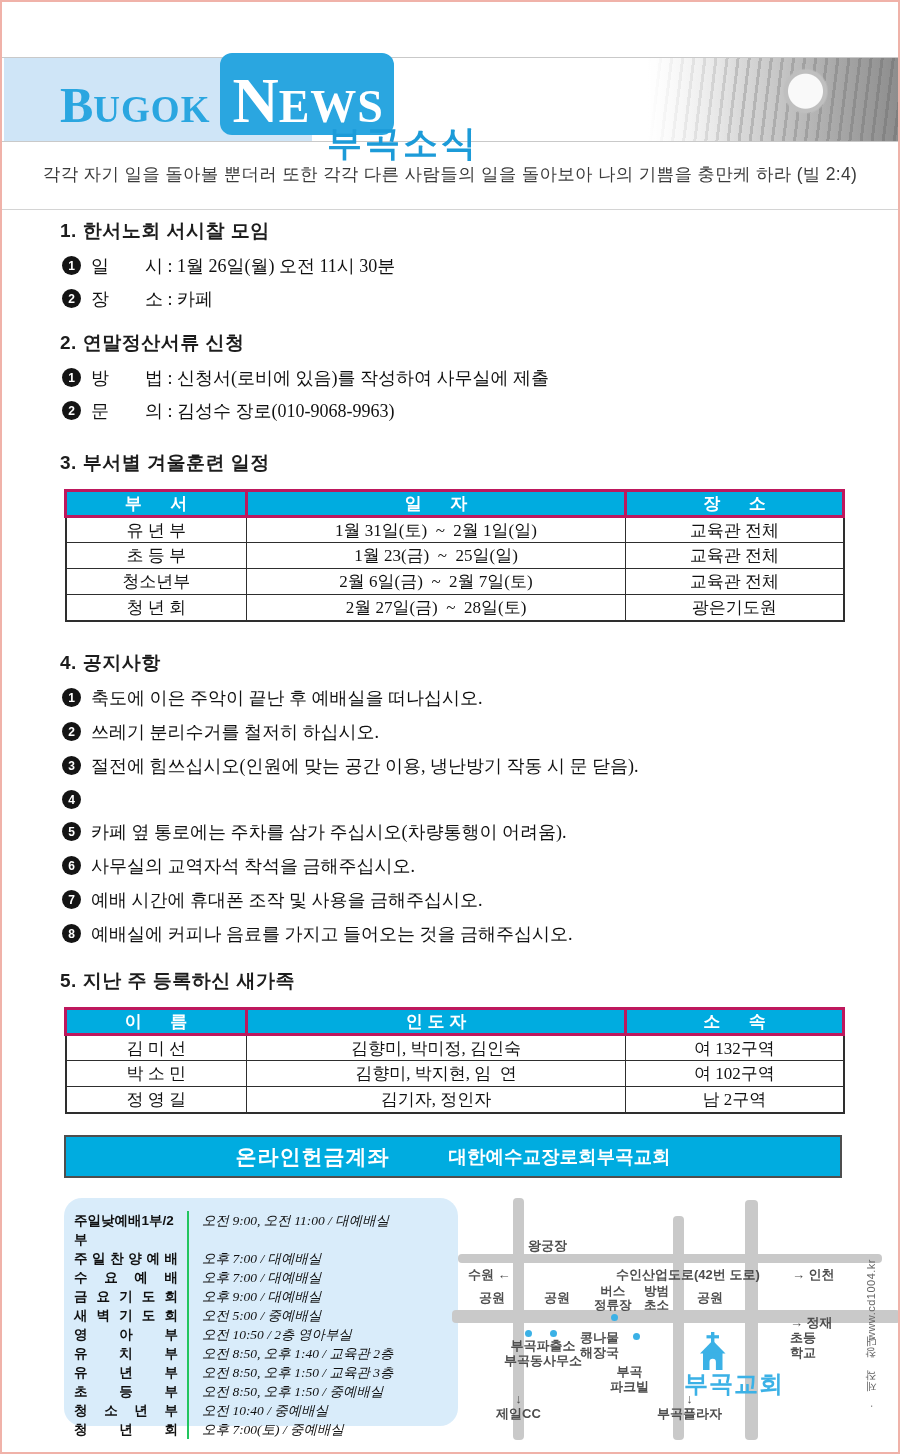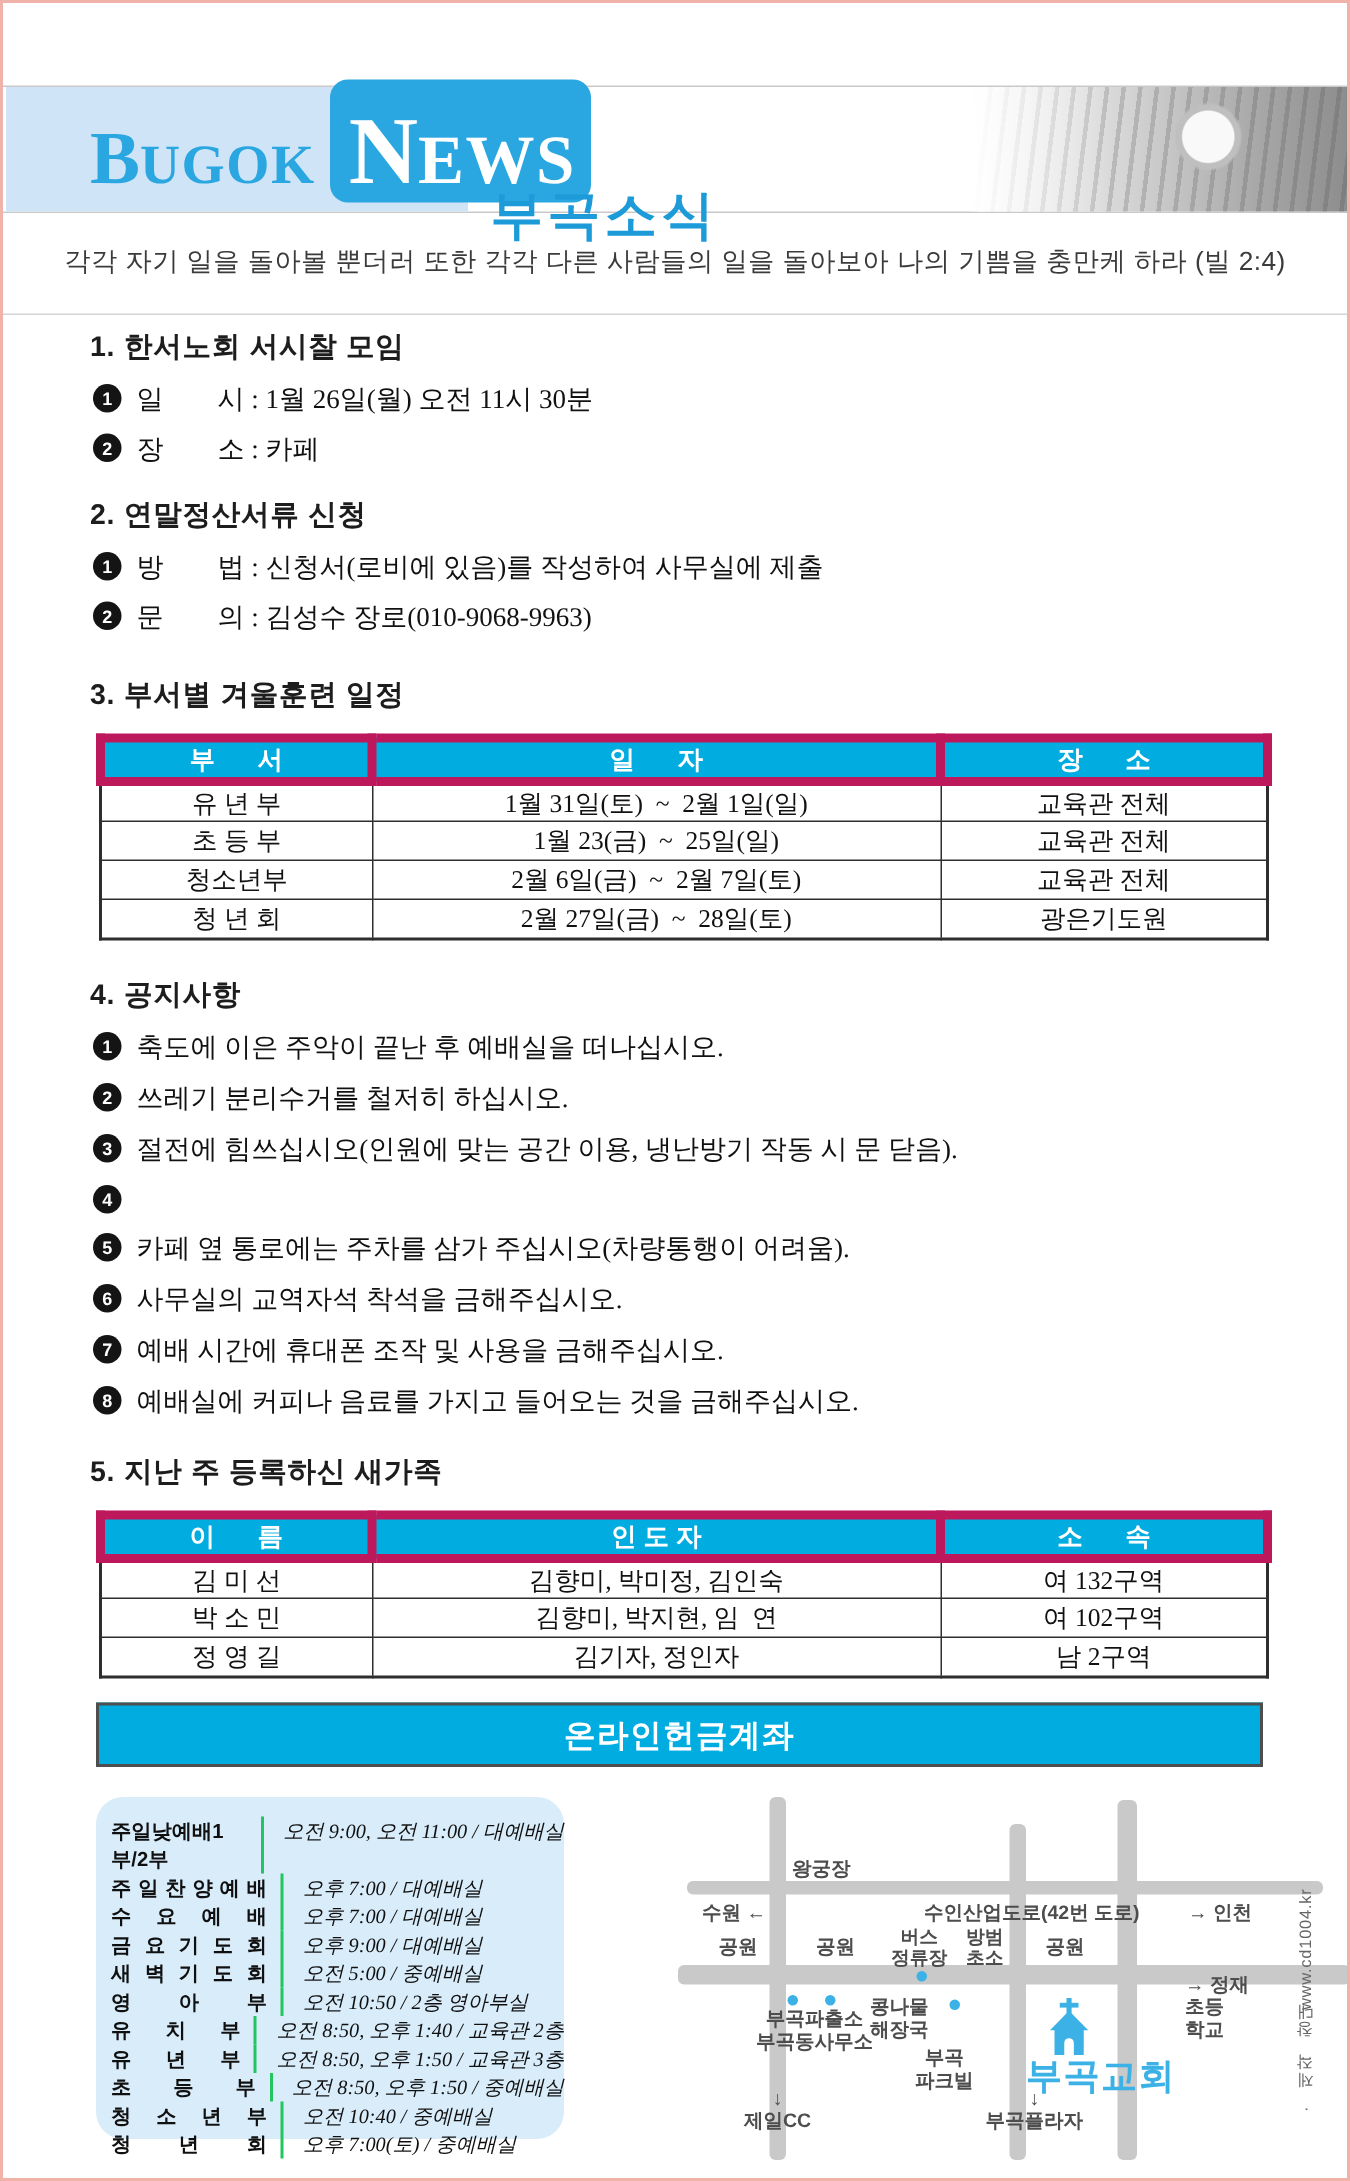--- a/index.html
+++ b/index.html
@@ -41,32 +41,32 @@
         font-family:"Liberation Serif","DejaVu Serif",serif;font-size:18px;color:#111;}
   .items-wide .item{margin-bottom:12px;}
   .bullet{flex:0 0 19px;display:inline-flex;width:19px;height:19px;border-radius:50%;
         background:#141414;color:#fff;font-family:"Liberation Sans",sans-serif;font-size:12px;
         font-weight:bold;align-items:center;justify-content:center;margin:1px 10px 0 2px;}
   .item-text{white-space:pre-wrap;}
   
   table.grid{position:absolute;left:62px;width:778px;border-collapse:collapse;table-layout:fixed;
         font-size:17px;text-align:center;}
   table.grid th{background:var(--cyan);color:#fff;font-family:"Liberation Sans",sans-serif;
-        font-weight:bold;height:24px;border:6px solid #be185d;white-space:pre;}
+        font-weight:bold;height:24px;border:3px solid #be185d;white-space:pre;}
   table.grid td{height:26px;border:1px solid #2e2e2e;
         font-family:"Liberation Serif","DejaVu Serif",serif;white-space:pre;color:#111;}
   table.grid{border:2px solid #2e2e2e;}
   
   .offering{position:absolute;left:62px;top:1133px;width:778px;height:43px;background:var(--cyan);
         border:2px solid #4e4e4e;display:flex;align-items:center;justify-content:center;
         gap:59px;color:#fff;white-space:nowrap;}
   .offering .o-label{font-size:21px;font-weight:bold;letter-spacing:1px;}
   .offering .o-bank,.offering .o-church{font-size:18.5px;font-weight:bold;}
   
-  .schedule{position:absolute;left:62px;top:1196px;width:312px;height:228px;background:var(--box-blue);
+  .schedule{position:absolute;left:62px;top:1196px;width:394px;height:228px;background:var(--box-blue);
         border-radius:18px;padding:13px 0 0 10px;}
   .sch-row{display:flex;line-height:19px;font-size:13.5px;}
   .sch-label{width:113px;font-weight:bold;color:#101010;text-align:justify;text-align-last:justify;
         padding-right:9px;white-space:pre-wrap;}
   .sch-value{border-left:2px solid #22c55e;padding-left:13px;color:#101010;
         font-family:"Liberation Serif","DejaVu Serif",serif;font-size:13.5px;white-space:pre;font-style:italic;}
   
   .map{position:absolute;left:450px;top:1196px;width:448px;height:248px;font-size:13px;
         color:#4d4d4d;font-weight:bold;}
   .road{position:absolute;background:var(--map-gray);border-radius:4px;}
@@ -254,20 +254,21 @@
         <tr>
           <td>정 영 길</td>
           <td>김기자, 정인자</td>
           <td>남 2구역</td>
         </tr>
       </tbody>
   </table>
 
   <div class="offering">
     <span class="o-label">온라인헌금계좌</span>
+    <span class="o-church">대한예수교장로회부곡교회</span>
   </div>
 
   <div class="schedule">
 
       <div class="sch-row">
         <span class="sch-label">주일낮예배1부/2부</span>
         <span class="sch-value">오전 9:00, 오전 11:00 / 대예배실</span>
       </div>
 
       <div class="sch-row">

